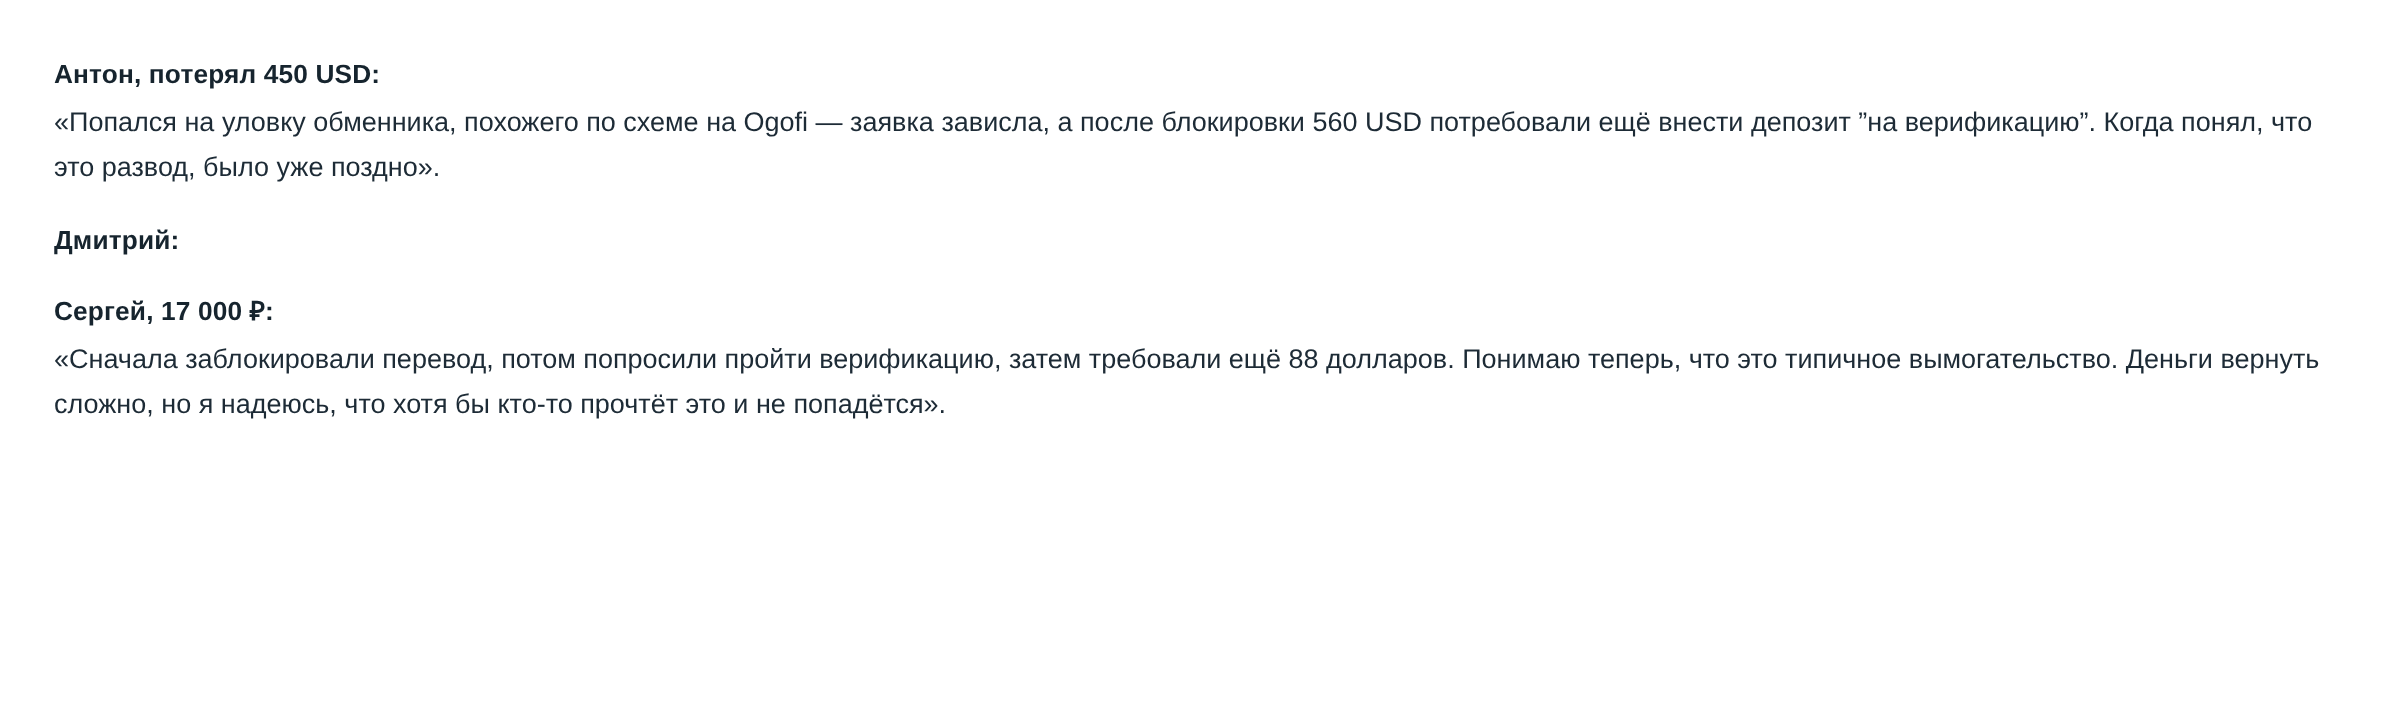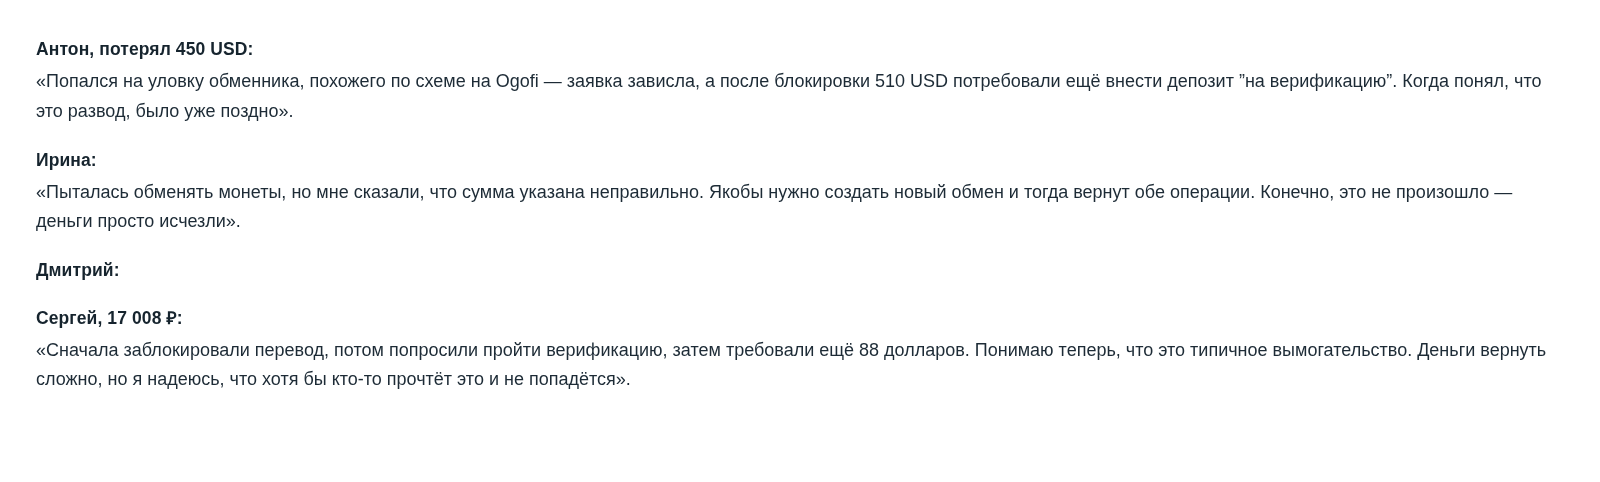--- a/index.html
+++ b/index.html
@@ -45,30 +45,26 @@
     max-width: 1528px;
   }
 </style>
 </head>
 <body>
 
 <div class="page">
 
   <div class="testimonial">
     <div class="author">Антон, потерял 450 USD:</div>
-    <p class="quote">«Попался на уловку обменника, похожего по схеме на Ogofi — заявка зависла, а после блокировки 510 USD потребовали ещё внести депозит ”на верификацию”. Когда понял, что это развод, было уже поздно».</p>
+    <p class="quote">«Попался на уловку обменника, похожего по схеме на Ogofi — заявка зависла, а после блокировки 560 USD потребовали ещё внести депозит ”на верификацию”. Когда понял, что это развод, было уже поздно».</p>
   </div>
 
-  <div class="testimonial">
-    <div class="author">Ирина:</div>
-    <p class="quote">«Пыталась обменять монеты, но мне сказали, что сумма указана неправильно. Якобы нужно создать новый обмен и тогда вернут обе операции. Конечно, это не произошло — деньги просто исчезли».</p>
-  </div>
 
   <div class="testimonial">
     <div class="author">Дмитрий:</div>
   </div>
 
   <div class="testimonial">
-    <div class="author">Сергей, 17 008 ₽:</div>
+    <div class="author">Сергей, 17 000 ₽:</div>
     <p class="quote">«Сначала заблокировали перевод, потом попросили пройти верификацию, затем требовали ещё 88 долларов. Понимаю теперь, что это типичное вымогательство. Деньги вернуть сложно, но я надеюсь, что хотя бы кто-то прочтёт это и не попадётся».</p>
   </div>
 
 </div>
 
 </body></html>

